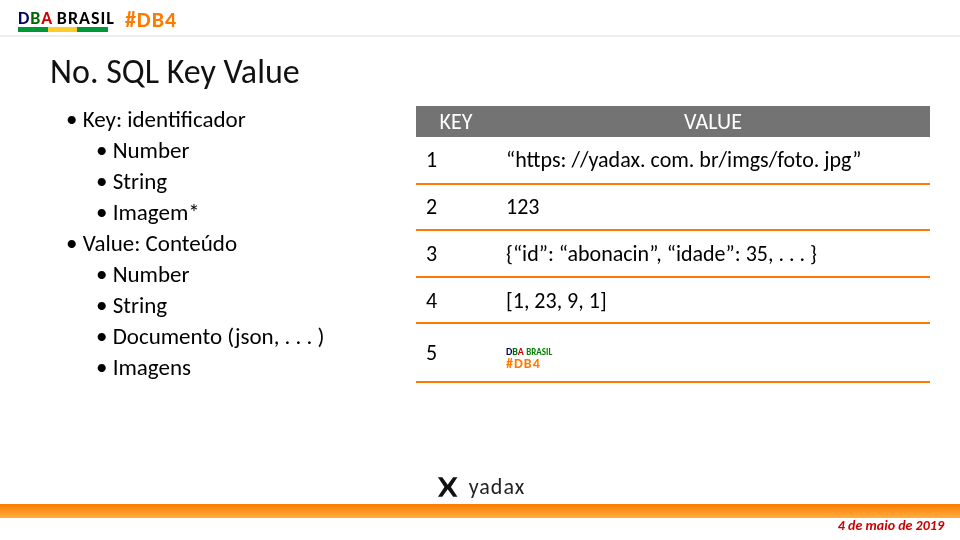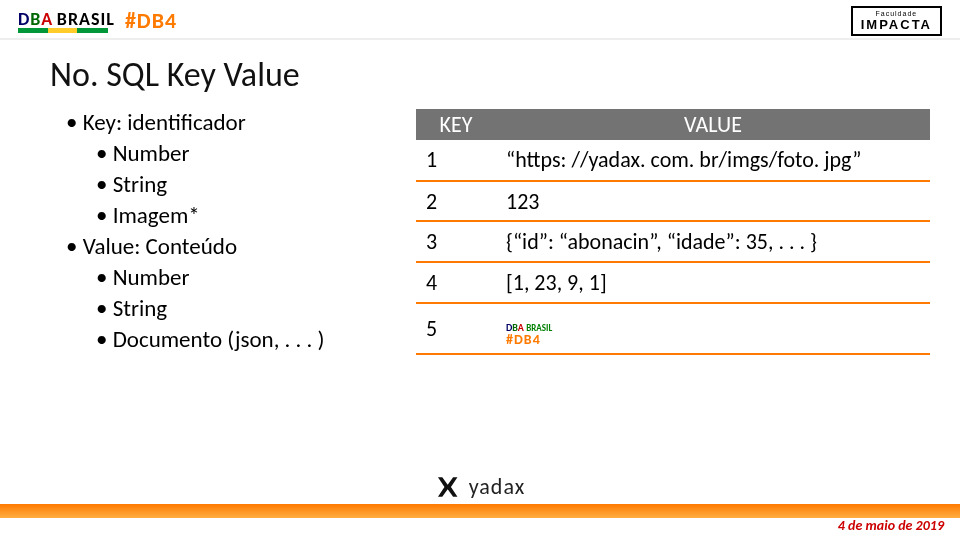--- a/index.html
+++ b/index.html
@@ -97,38 +97,35 @@
   <div class="header-left">
     <div class="dba-brasil">
       <div>
         <span class="dba-text"><span class="dba-d">D</span><span style="color:#060;">B</span><span class="dba-a">A</span></span>
         <span class="brasil-text">BRASIL</span>
         <div class="brasil-flag"></div>
       </div>
     </div>
     <span class="db4">#DB4</span>
   </div>
-  <div class="impacta">
-    <div class="fac">Faculdade</div>
-    <div class="name">IMPACTA</div>
-  </div>
 </div>
 
 <div class="title">No. SQL Key Value</div>
 
 <div class="content">
   <div class="bullets">
     <div class="b1 bullet-dot">Key: identificador</div>
     <div class="b2 bullet-dot">Number</div>
     <div class="b2 bullet-dot">String</div>
     <div class="b2 bullet-dot">Imagem*</div>
     <div class="b1 bullet-dot">Value: Conteúdo</div>
     <div class="b2 bullet-dot">Number</div>
     <div class="b2 bullet-dot">String</div>
     <div class="b2 bullet-dot">Documento (json, . . . )</div>
+    <div class="b2 bullet-dot">Imagens</div>
   </div>
 
   <table class="kv-table">
     <thead>
       <tr>
         <th class="key-col">KEY</th>
         <th>VALUE</th>
       </tr>
     </thead>
     <tbody id="kv-body">

